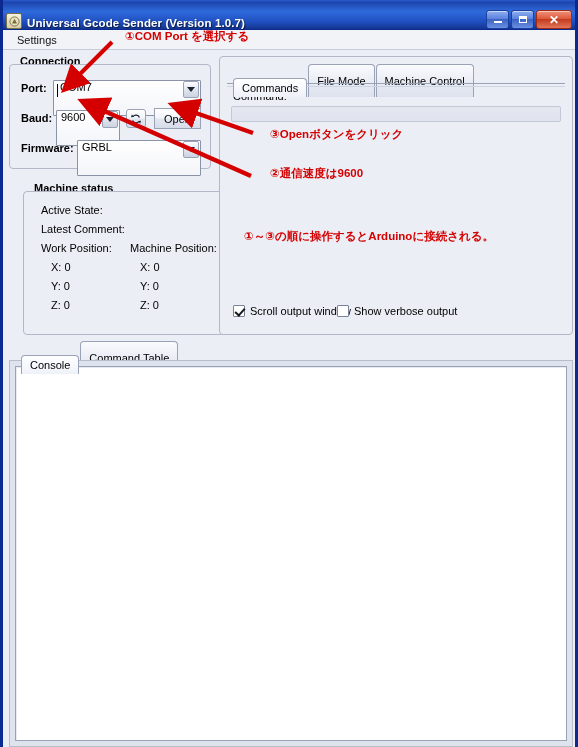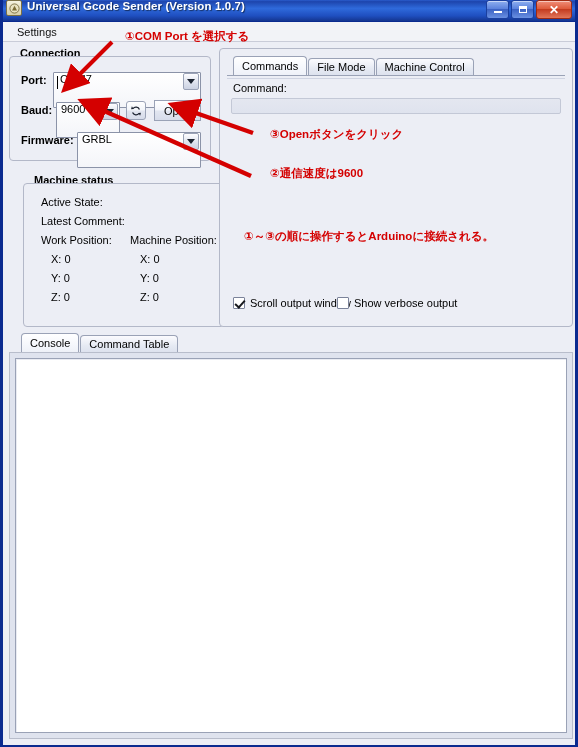--- a/index.html
+++ b/index.html
@@ -24,22 +24,22 @@
     border: 3px solid #0a2a8f;
     border-top: none;
     background: #eceef5;
   }
 
   
   #titlebar {
     position: relative;
     height: 21px;
     background: linear-gradient(to bottom, #2a5ccc 0%, #1d45ad 8%, #2f6adb 40%, #1f4fc0 75%, #14358f 100%);
-    display: flex; align-items: flex-start;
-    padding: 0 2px 0 3px;
+    display: flex; align-items: flex-end;
+    padding: 8px 2px 0 3px;
     border-bottom: 1px solid #0a2a8f;
   }
   #app-icon {
     width: 14px; height: 14px;
     background: linear-gradient(to bottom,#f5f3e0,#d8cfa8);
     border: 1px solid #7a6f45;
     border-radius: 2px;
     margin-right: 5px;
     display: flex; align-items: center; justify-content: center;
     font-size: 9px; line-height: 1; color: #5a4a20;
@@ -168,21 +168,21 @@
   .rp-body {
     position: absolute; inset: 0;
     border: 1px solid #b3b8c8;
     border-radius: 4px;
     background: #eceef5;
   }
 
   
   .tabstrip { position: absolute; display: flex; align-items: flex-end; }
   .tab {
-    height: 17px;
+    height: 33px;
     box-sizing: border-box;
     padding: 0 8px;
     font-size: 11px;
     border: 1px solid #9aa2b6;
     border-bottom: none;
     border-radius: 4px 4px 0 0;
     display: flex; align-items: center;
     background: linear-gradient(to bottom,#fbfbfe,#e6eaf3 60%,#dde2ee);
     color: #000;
     margin-right: 1px;

